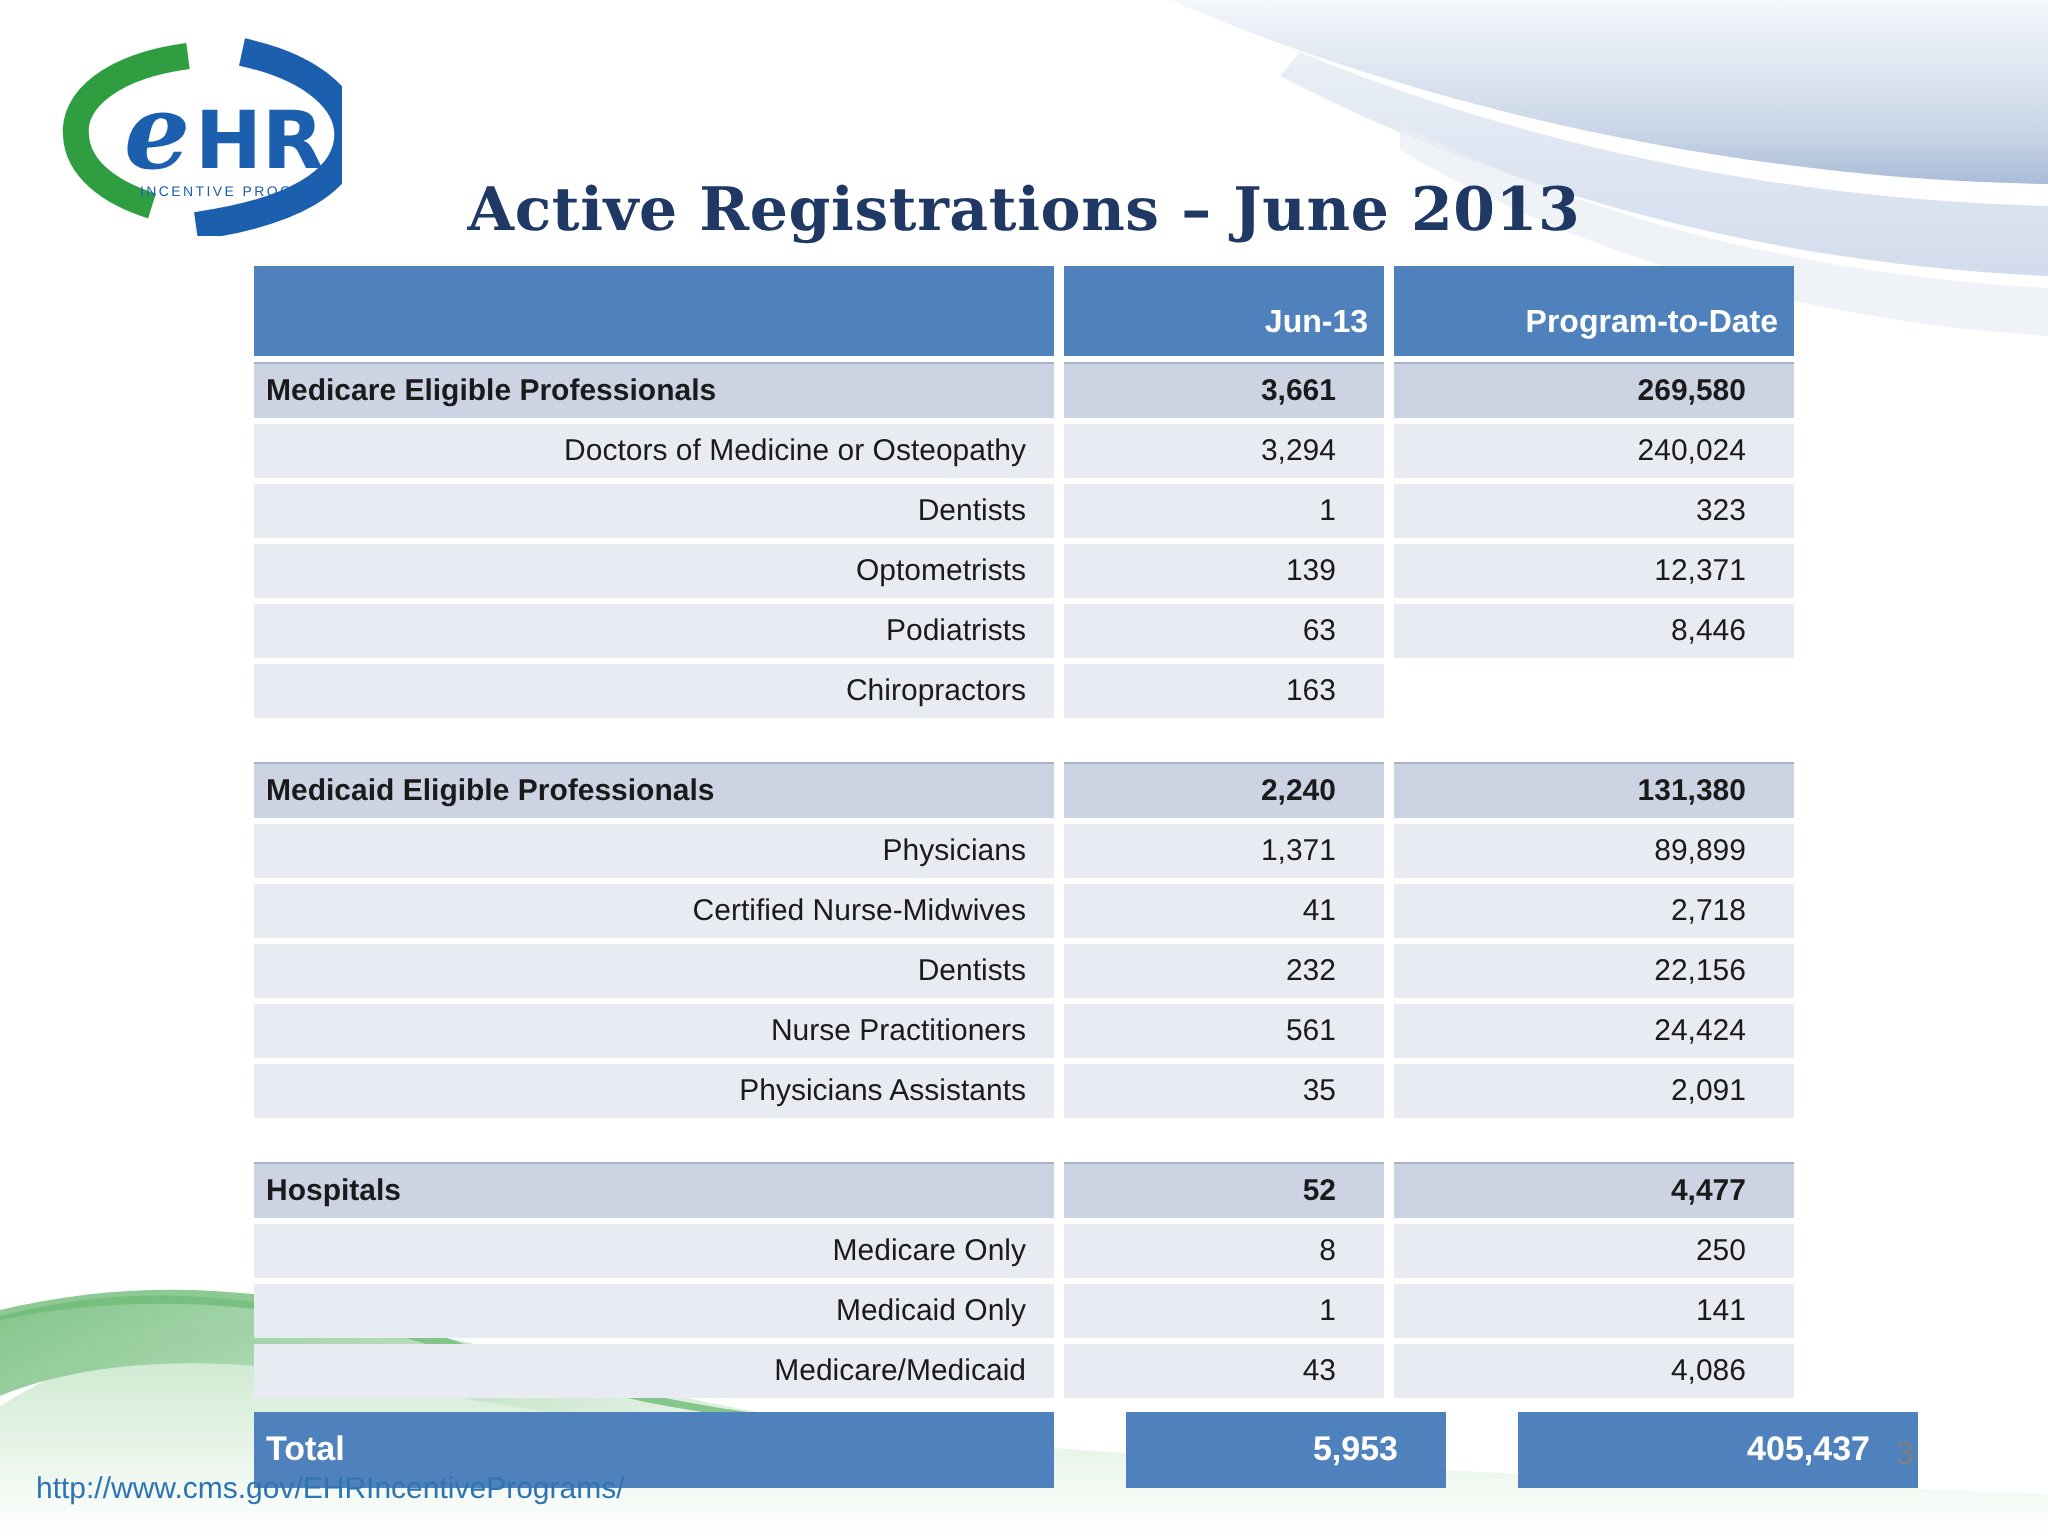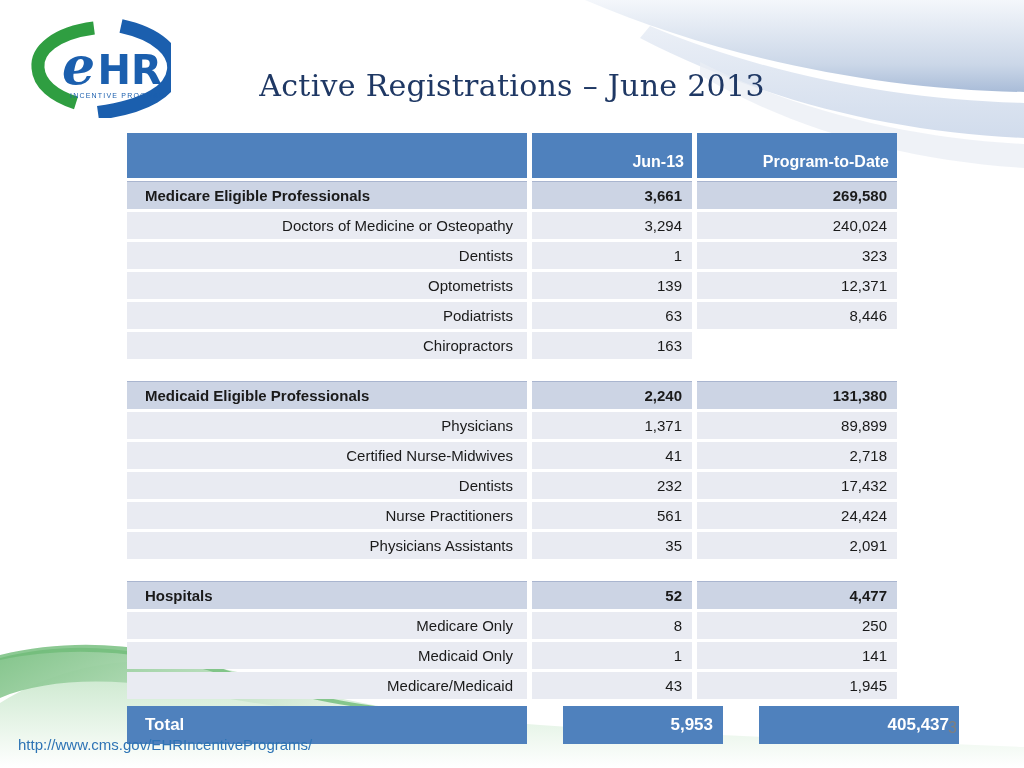--- a/index.html
+++ b/index.html
@@ -12,24 +12,24 @@
   }
   
   .decor-tr{position:absolute;top:0;right:0;pointer-events:none;}
   .decor-bl{position:absolute;bottom:0;left:0;pointer-events:none;}
 
   
   .logo{position:absolute;left:26px;top:18px;width:145px;height:100px;}
 
   
   .title{
-    position:absolute;top:68px;left:0;width:1024px;
+    position:absolute;top:88px;left:0;width:1024px;
     text-align:center;
     font-family:"DejaVu Serif", serif;
-    font-weight:normal;
+    font-weight:bold;
     font-size:30px;
     letter-spacing:0.3px;
     color:#1F3864;
     margin:0;
   }
 
   
   .regtable{position:absolute;left:127px;top:133px;width:904px;}
   .trow{
     display:grid;
@@ -52,23 +52,23 @@
   .thead .cell.c2,.thead .cell.c3{padding-right:8px;}
   .section .cell{height:27px;background:#CCD4E4;font-weight:bold;border-top:1px solid #a9b5cf;}
   .section{margin-top:22px;}
   .section.first{margin-top:3px;}
   .sub .cell{height:27px;background:#E9EBF2;}
   .total{margin-top:7px;gap:36px;}
   .total .cell{
     height:38px;background:#4F81BD;color:#ffffff;
     font-weight:bold;font-size:17px;
   }
-  .cell.lbl-left{justify-content:flex-start;padding-left:18px;}
+  .cell.lbl-left{justify-content:flex-start;padding-left:6px;}
   .cell.lbl-right{justify-content:flex-end;padding-right:14px;}
-  .cell.num{justify-content:flex-end;padding-right:10px;}
+  .cell.num{justify-content:flex-end;padding-right:24px;}
 
   
   .footer-url{
     position:absolute;left:18px;top:736px;
     font-size:15px;color:#2E74B5;text-decoration:none;
   }
   .page-number{
     position:absolute;left:948px;top:719px;
     font-size:16px;color:#7f7f7f;
   }
@@ -176,21 +176,21 @@
       <div class="cell num">89,899</div>
     </div>
     <div class="trow sub">
       <div class="cell lbl-right">Certified Nurse-Midwives</div>
       <div class="cell num">41</div>
       <div class="cell num">2,718</div>
     </div>
     <div class="trow sub">
       <div class="cell lbl-right">Dentists</div>
       <div class="cell num">232</div>
-      <div class="cell num">17,432</div>
+      <div class="cell num">22,156</div>
     </div>
     <div class="trow sub">
       <div class="cell lbl-right">Nurse Practitioners</div>
       <div class="cell num">561</div>
       <div class="cell num">24,424</div>
     </div>
     <div class="trow sub">
       <div class="cell lbl-right">Physicians Assistants</div>
       <div class="cell num">35</div>
       <div class="cell num">2,091</div>
@@ -207,21 +207,21 @@
       <div class="cell num">250</div>
     </div>
     <div class="trow sub">
       <div class="cell lbl-right">Medicaid Only</div>
       <div class="cell num">1</div>
       <div class="cell num">141</div>
     </div>
     <div class="trow sub">
       <div class="cell lbl-right">Medicare/Medicaid</div>
       <div class="cell num">43</div>
-      <div class="cell num">1,945</div>
+      <div class="cell num">4,086</div>
     </div>
 
     <div class="trow total">
       <div class="cell lbl-left">Total</div>
       <div class="cell num">5,953</div>
       <div class="cell num">405,437</div>
     </div>
 
   </div>
 

